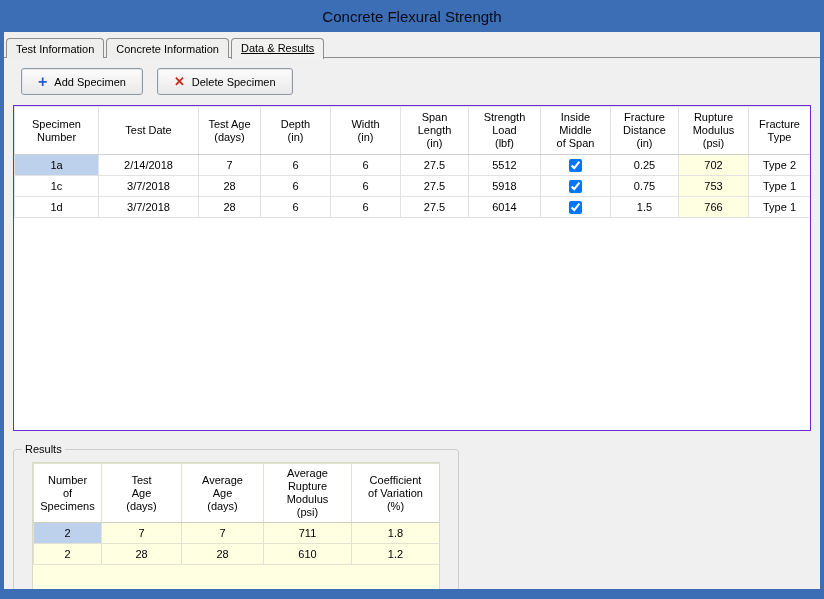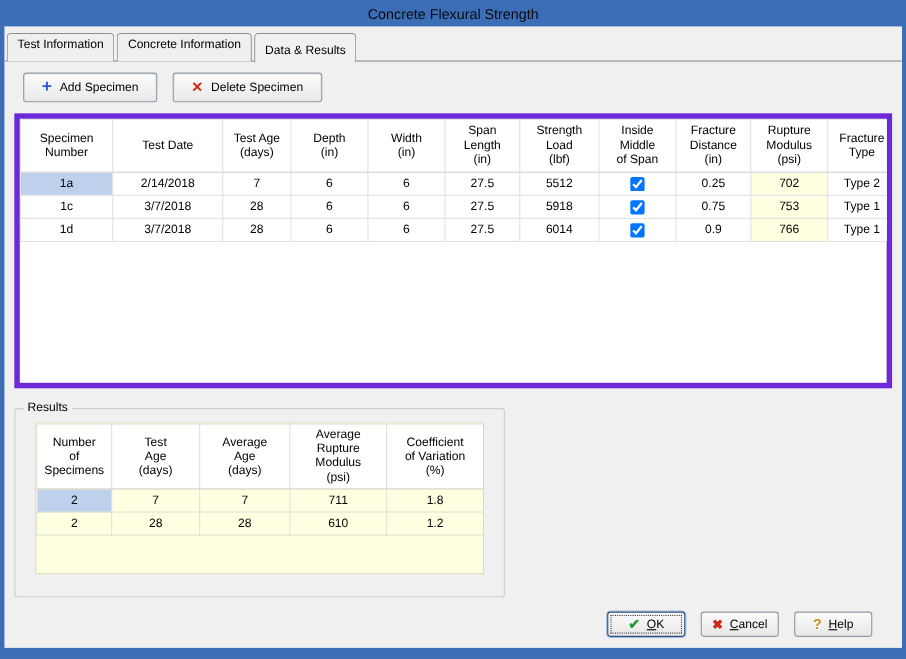--- a/index.html
+++ b/index.html
@@ -9,23 +9,23 @@
     background: #888;
     -webkit-font-smoothing: antialiased;
   }
   .window {
     width: 824px; height: 599px;
     background: #3B6EB5;
     display: flex; flex-direction: column;
     position: relative;
   }
   .titlebar {
-    height: 24px; flex: 0 0 auto;
+    height: 32px; flex: 0 0 auto;
     display: flex; align-items: center; justify-content: center;
-    color: #0a0a14; font-size: 13px;
+    color: #0a0a14; font-size: 15px;
   }
   .client {
     flex: 1 1 auto;
     margin: 0 4px 10px 4px;
     background: #F0F0F0;
     display: flex; flex-direction: column;
     overflow: hidden;
   }
   
   .tabs { display: flex; padding: 5px 2px 0 2px; position: relative; z-index: 2; }
@@ -33,22 +33,22 @@
     padding: 4px 9px 3px 9px;
     border: 1px solid #8E8E8E; border-bottom: none;
     border-radius: 4px 4px 0 0;
     margin-right: 2px;
     background: #EFEFEE;
     color: #000; cursor: default;
     position: relative; top: 1px;
   }
   .tab.active {
     background: #F1F1F0;
-    padding-top: 9px; padding-bottom: 5px;
-    top: 1px; margin-bottom: -1px; z-index: 3;
+    padding-top: 3px; padding-bottom: 5px;
+    top: 1px; margin-bottom: -1px; z-index: 3; text-decoration: underline;
   }
   .panel {
     flex: 1 1 auto;
     border-top: 1px solid #8E8E8E;
     padding: 8px 9px 6px 9px;
     display: flex; flex-direction: column;
     position: relative; z-index: 1;
   }
   
   .toolbar { display: flex; gap: 14px; margin: 2px 0 10px 8px; }
@@ -58,23 +58,23 @@
     background: linear-gradient(#FCFCFC, #E9E9E9);
     border: 1px solid #8E9AA6; border-radius: 3px;
     box-shadow: 0 0 0 1px #E6E6E6 inset;
     font-family: inherit; font-size: 11px; color: #000;
     cursor: pointer;
   }
   .plus-icon { color: #2757D6; font-size: 16px; font-weight: bold; line-height: 1; }
   .delete-icon { color: #CE2A1C; font-size: 13px; font-weight: bold; line-height: 1; }
   
   .grid-wrap {
-    height: 250px;
+    height: 326px;
     background: #FFFFFF;
-    border: 5px solid #6d28d9;
+    border: 1px solid #6d28d9;
     overflow: hidden;
   }
   table { border-collapse: collapse; table-layout: fixed; background: #fff; }
   .grid-table { width: 796px; }
   .grid-table th, .grid-table td {
     border: 1px solid #E2E2E2;
     text-align: center;
     font-weight: normal;
     font-size: 11px;
     color: #000;
@@ -249,21 +249,21 @@
             </tr>
             <tr>
               <td>1d</td>
               <td>3/7/2018</td>
               <td>28</td>
               <td>6</td>
               <td>6</td>
               <td>27.5</td>
               <td>6014</td>
               <td class="check-cell"><input type="checkbox" checked="" style=""></td>
-              <td>0.9</td>
+              <td>1.5</td>
               <td class="modulus">766</td>
               <td>Type 1</td>
             </tr>
           </tbody>
         </table>
       </div>
 
       <fieldset class="results-box">
         <legend>Results</legend>
         <div class="results-grid">

